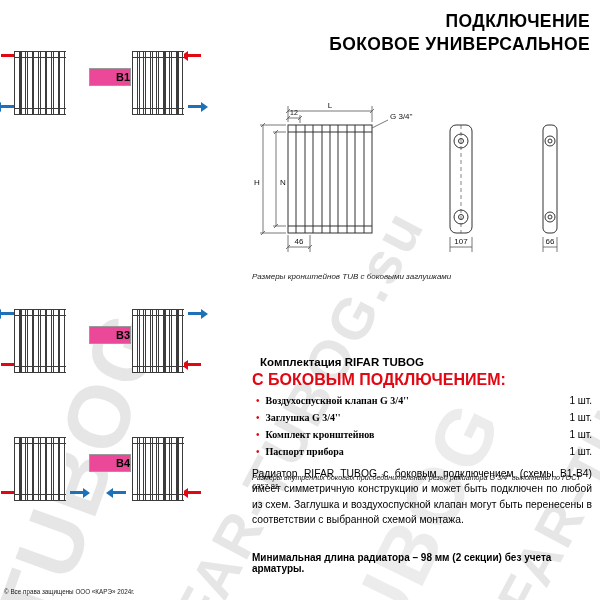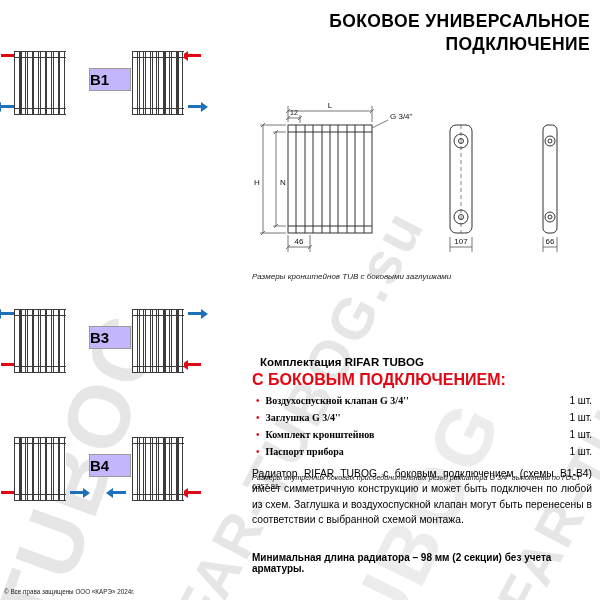--- a/index.html
+++ b/index.html
@@ -19,22 +19,22 @@
   
   .row{position:absolute;left:2px;width:232px;height:70px;z-index:1;}
   .radiator{position:absolute;top:3px;width:52px;height:62px;
     background:repeating-linear-gradient(90deg,#3c3c3c 0 1px,#fff 1px 4.6px,#3c3c3c 4.6px 5.6px,#fff 5.6px 6.5px);
     border-top:1.5px solid #3c3c3c;border-bottom:1.5px solid #3c3c3c;}
   .radiator::before,.radiator::after{content:"";position:absolute;left:0;right:0;height:1px;background:#3c3c3c;}
   .radiator::before{top:5px}
   .radiator::after{bottom:5px}
   .rad-l{left:12px}
   .rad-r{left:130px}
-  .scheme-label{position:absolute;left:87px;top:20px;width:40px;text-align:left;
-    font-size:15px;font-weight:800;background:#c4b5fd;border:1px solid #9a9a9a;padding:2px 0;}
+  .scheme-label{position:absolute;left:87px;top:20px;width:40px;text-align:right;
+    font-size:11px;font-weight:800;background:#ec4899;border:1px solid #9a9a9a;padding:2px 0;}
   .arrow{position:absolute;width:13px;height:3px;}
   .arrow.red{background:#e30613;color:#e30613;}
   .arrow.blue{background:#1d71b8;color:#1d71b8;}
   .arrow::after{content:"";position:absolute;top:50%;margin-top:-5px;width:0;height:0;
     border-top:5px solid transparent;border-bottom:5px solid transparent;}
   .arrow.right::after{left:100%;border-left:7px solid currentColor;}
   .arrow.left::after{right:100%;border-right:7px solid currentColor;}
   
   .drawing{position:absolute;left:250px;top:95px;z-index:1;}
   .drawing-svg text{font-size:8px;fill:#111;stroke:none;font-family:"Liberation Sans",sans-serif;}
@@ -62,22 +62,22 @@
 <div class="page">
 
   <div class="wm-layer">
     <span class="wm wm1">TUBOG</span>
     <span class="wm wm2">RIFAR-TUBOG.su</span>
     <span class="wm wm3">TUBOG</span>
     <span class="wm wm4">RIFAR-TUBOG</span>
   </div>
 
   <header class="title">
+    <div>ПОДКЛЮЧЕНИЕ</div>
     <div>БОКОВОЕ УНИВЕРСАЛЬНОЕ</div>
-    <div>ПОДКЛЮЧЕНИЕ</div>
   </header>
 
   <div class="row" style="top:48px">
     <span class="arrow red right" style="left:-1px;top:6px"></span>
     <span class="arrow blue left" style="left:-1px;top:57px"></span>
     <span class="arrow red left" style="left:186px;top:6px"></span>
     <span class="arrow blue right" style="left:186px;top:57px"></span>
     <div class="radiator rad-l"></div>
     <div class="scheme-label">В1</div>
     <div class="radiator rad-r"></div>

